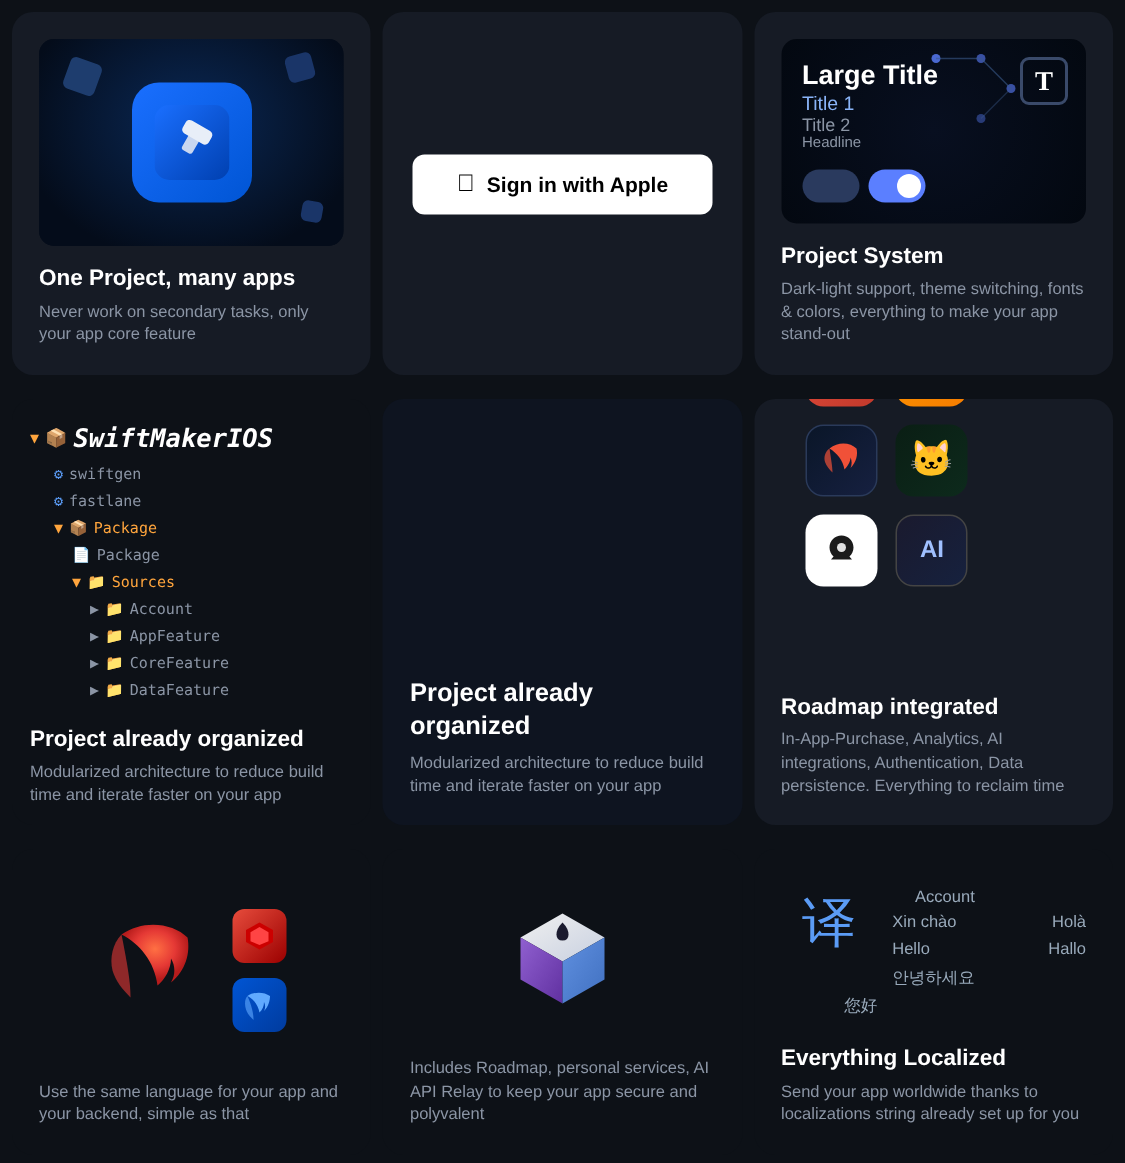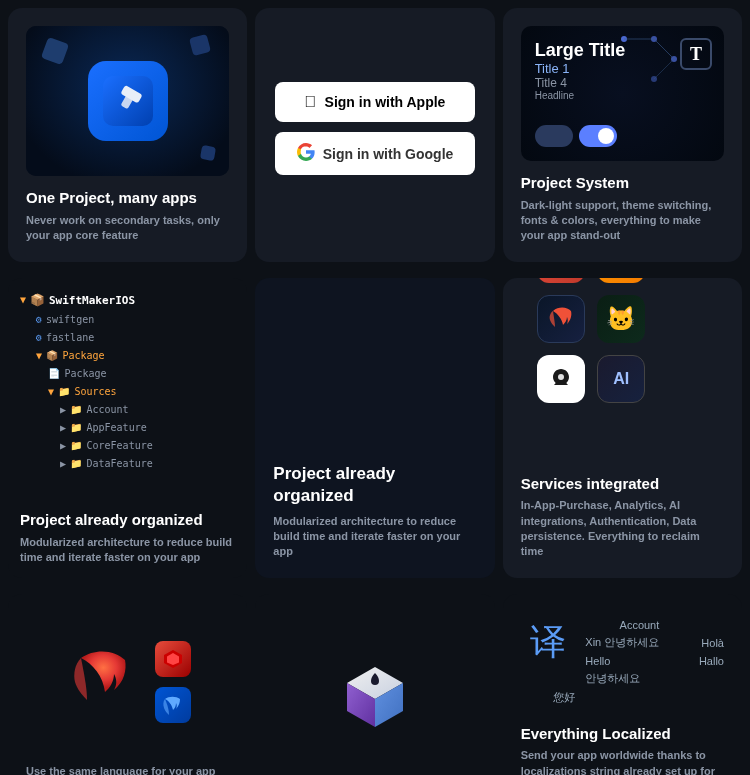--- a/index.html
+++ b/index.html
@@ -39,21 +39,20 @@
       font-size: 15px;
       font-weight: 700;
       color: #fff;
       margin-bottom: 5px;
       line-height: 1.3;
     }
     .card-desc {
       font-size: 11px;
       color: #8b95a5;
       line-height: 1.4;
-      font-weight: bold;
     }
 
     
     .xcode-card .card-visual {
       background: radial-gradient(circle at 50% 40%, #0a2a5e 0%, #050d1a 70%);
       border-radius: 10px;
       position: relative;
     }
     .xcode-icon {
       width: 80px;
@@ -300,73 +299,62 @@
     <div class="card-title">One Project, many apps</div>
     <div class="card-desc">Never work on secondary tasks, only your app core feature</div>
   </div>
 
   <div class="card signin-card">
     <div class="card-visual">
       <button class="signin-btn signin-apple">
         <span style="font-size:16px;"></span>
         <span>Sign in with Apple</span>
       </button>
-      <button class="signin-btn signin-google">
-        <span>
-          <svg width="18" height="18" viewBox="0 0 18 18">
-            <path d="M17.64 9.2c0-.637-.057-1.251-.164-1.84H9v3.481h4.844c-.209 1.125-.843 2.078-1.796 2.717v2.258h2.908c1.702-1.567 2.684-3.875 2.684-6.615z" fill="#4285F4"></path>
-            <path d="M9 18c2.43 0 4.467-.806 5.956-2.18l-2.908-2.259c-.806.54-1.837.86-3.048.86-2.344 0-4.328-1.584-5.036-3.711H.957v2.332C2.438 15.983 5.482 18 9 18z" fill="#34A853"></path>
-            <path d="M3.964 10.71c-.18-.54-.282-1.117-.282-1.71s.102-1.17.282-1.71V4.958H.957C.347 6.173 0 7.548 0 9s.348 2.827.957 4.042l3.007-2.332z" fill="#FBBC05"></path>
-            <path d="M9 3.58c1.321 0 2.508.454 3.44 1.345l2.582-2.58C13.463.891 11.426 0 9 0 5.482 0 2.438 2.017.957 4.958L3.964 6.29C4.672 4.163 6.656 3.58 9 3.58z" fill="#EA4335"></path>
-          </svg>
-        </span>
-        <span>Sign in with Google</span>
-      </button>
     </div>
   </div>
 
   <div class="card design-card">
     <div class="card-visual" style="position:relative;background:radial-gradient(circle at 50% 50%, #080f20 0%, #030810 100%);border-radius:10px;padding:14px;flex-direction:column;align-items:flex-start;justify-content:center;">
 
       <div class="design-t-icon">T</div>
 
       <svg class="dot-connector" viewBox="0 0 60 50">
         <circle cx="5" cy="5" r="3" fill="#5b7fff" opacity="0.8"></circle>
         <circle cx="35" cy="5" r="3" fill="#5b7fff" opacity="0.6"></circle>
         <circle cx="55" cy="25" r="3" fill="#5b7fff" opacity="0.6"></circle>
         <circle cx="35" cy="45" r="3" fill="#5b7fff" opacity="0.4"></circle>
         <line x1="5" y1="5" x2="35" y2="5" stroke="#3a5a8a" stroke-width="1" opacity="0.6"></line>
         <line x1="35" y1="5" x2="55" y2="25" stroke="#3a5a8a" stroke-width="1" opacity="0.6"></line>
         <line x1="55" y1="25" x2="35" y2="45" stroke="#3a5a8a" stroke-width="1" opacity="0.4"></line>
       </svg>
-      <div style="margin-bottom:16px;">
+      <div style="margin-bottom:4px;">
         <div class="design-title-text">Large Title</div>
         <div class="design-title1">Title 1</div>
-        <div class="design-title2">Title 4</div>
+        <div class="design-title2">Title 2</div>
         <div class="design-headline">Headline</div>
       </div>
       <div class="toggle-row">
         <div class="toggle-off"></div>
         <div class="toggle-on"></div>
       </div>
     </div>
     <div class="card-title">Project System</div>
     <div class="card-desc">Dark-light support, theme switching, fonts &amp; colors, everything to make your app stand-out</div>
   </div>
 </div>
 
 <div class="grid-section">
 
   <div class="card filetree-card">
     <div class="card-visual">
       <div class="file-tree">
         <div class="ft-item">
           <span style="color:#ffa53d">▼</span>
           <span style="font-size:12px;">📦</span>
-          <span style="color:#fff;font-weight:600;font-size:11px;">SwiftMakerIOS</span>
+          <span style="color:#fff;font-weight:600;font-size:17px;font-style:italic;">SwiftMakerIOS</span>
         </div>
         <div class="ft-item" style="padding-left:16px;">
           <span style="color:#5b9cf6;">⚙</span>
           <span>swiftgen</span>
         </div>
         <div class="ft-item" style="padding-left:16px;">
           <span style="color:#5b9cf6;">⚙</span>
           <span>fastlane</span>
         </div>
         <div class="ft-item" style="padding-left:16px;">
@@ -444,21 +432,21 @@
             <path d="M14 4C9.58 4 6 7.58 6 12c0 2.4 1.05 4.55 2.72 6.04L7 20h14l-1.72-1.96C20.95 16.55 22 14.4 22 12c0-4.42-3.58-8-8-8z" fill="#1a1a1a"></path>
             <circle cx="14" cy="12" r="3" fill="#e0e0e0"></circle>
           </svg>
         </div>
 
         <div class="service-icon ai-icon" style="background:linear-gradient(135deg,#1a1a2e,#16213e);">
           <span style="font-size:16px;color:#a0c0ff;font-weight:bold;">AI</span>
         </div>
       </div>
     </div>
-    <div class="card-title">Services integrated</div>
+    <div class="card-title">Roadmap integrated</div>
     <div class="card-desc">In-App-Purchase, Analytics, AI integrations, Authentication, Data persistence. Everything to reclaim time</div>
   </div>
 </div>
 
 <div class="grid-section">
 
   <div class="card swift-card">
     <div class="card-visual">
       <div class="swift-logos">
         <div class="swift-bird">
@@ -513,28 +501,29 @@
 
         <polygon points="40,10 68,26 40,42 12,26" fill="url(#cubeTop)"></polygon>
 
         <polygon points="12,26 40,42 40,70 12,54" fill="url(#cubeLeft)"></polygon>
 
         <polygon points="68,26 40,42 40,70 68,54" fill="url(#cubeRight)"></polygon>
 
         <path d="M40 16 Q44 20 44 24 Q44 28 40 28 Q36 28 36 24 Q36 20 40 16Z" fill="#1a1a2e"></path>
       </svg>
     </div>
+    <div class="card-desc">Includes Roadmap, personal services, AI API Relay to keep your app secure and polyvalent</div>
   </div>
 
   <div class="card localized-card">
     <div class="card-visual">
       <div style="display:grid;grid-template-columns:1fr auto 1fr;gap:4px 10px;font-size:11px;color:#9ab;align-items:center;width:100%;">
         <span style="text-align:right;">Account</span>
         <span></span>
-        <span>Xin 안녕하세요</span>
+        <span>Xin chào</span>
 
         <span style="text-align:right;">Holà</span>
         <span style="font-size:36px;color:#5b9cf6;text-align:center;grid-row:1/4;">译</span>
         <span>Hello</span>
 
         <span style="text-align:right;">Hallo</span>
         <span></span>
         <span>안녕하세요</span>
 
         <span style="text-align:right;grid-column:1/2;">您好</span>

